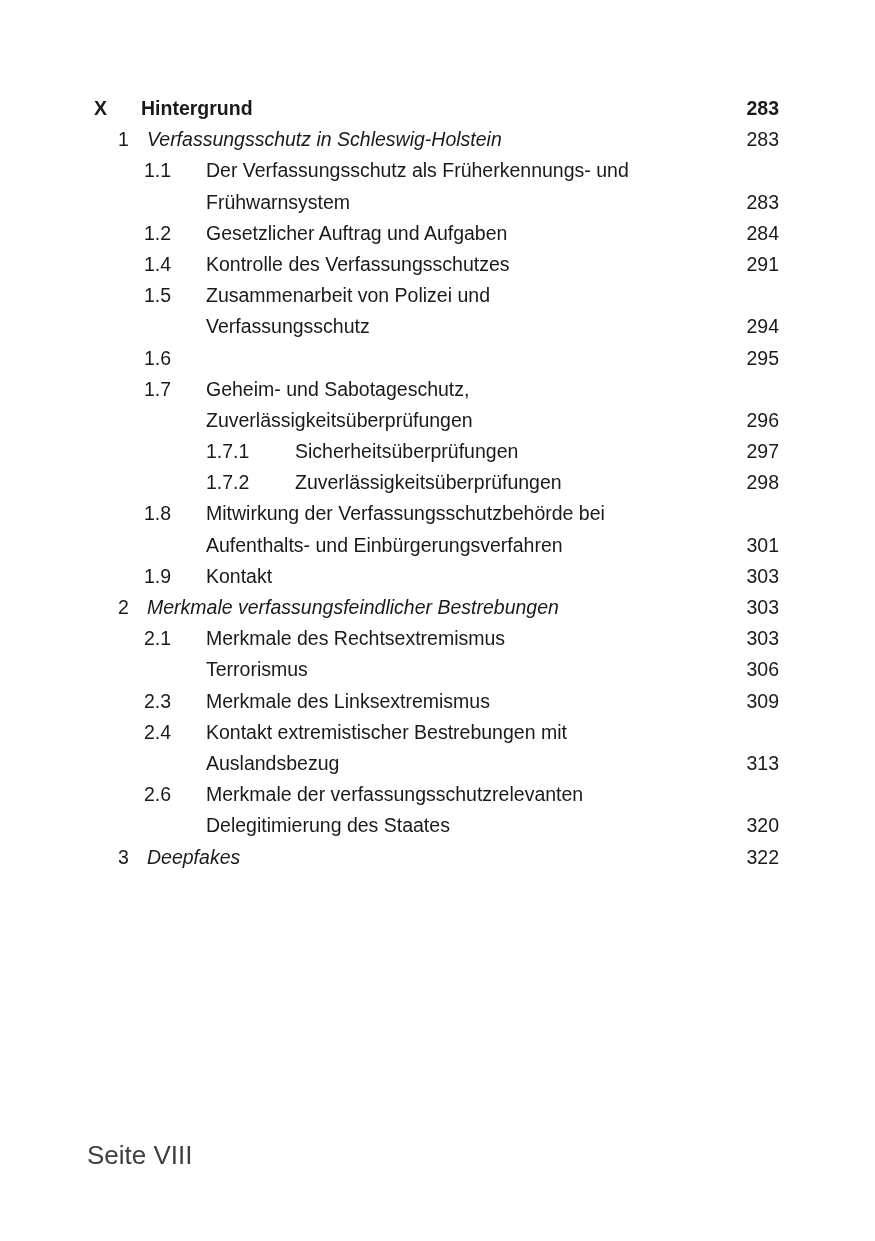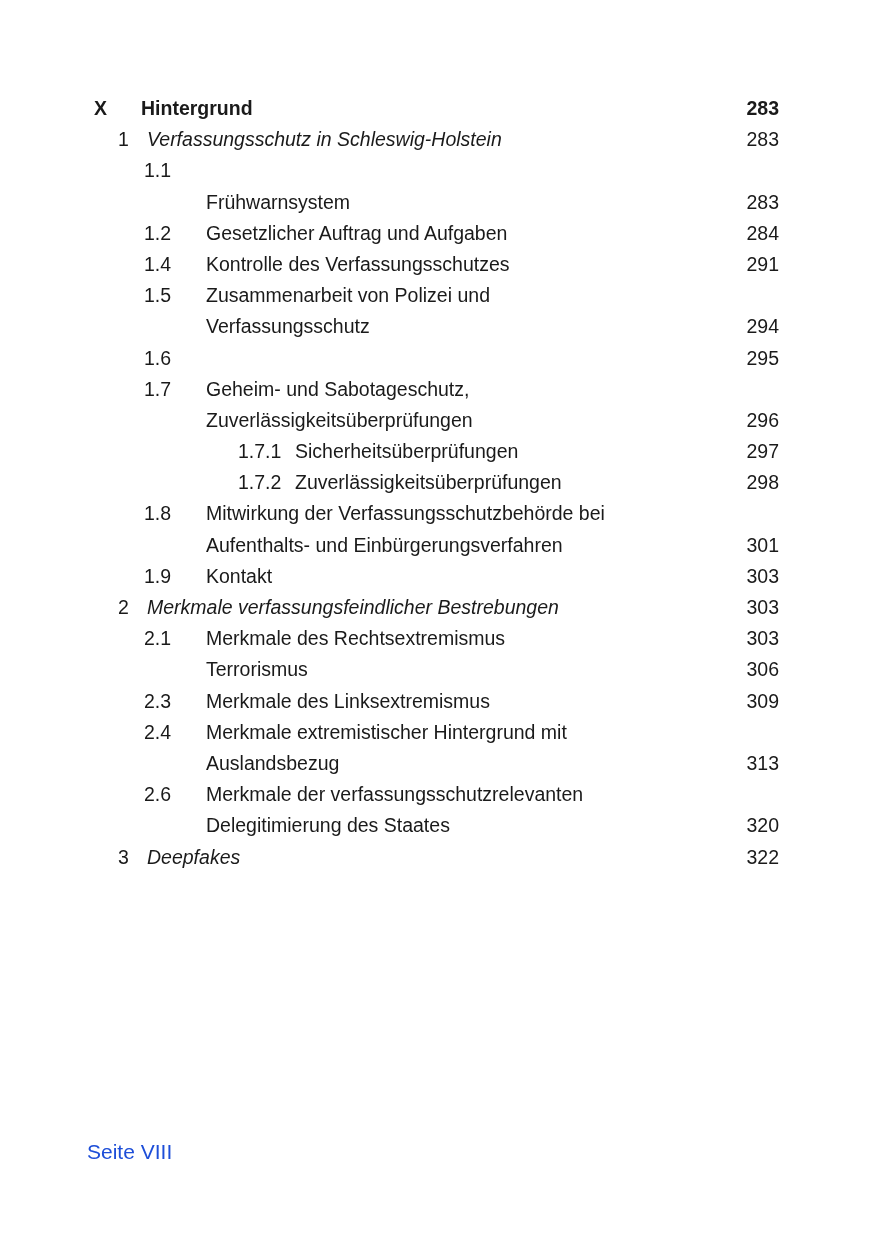--- a/index.html
+++ b/index.html
@@ -12,41 +12,42 @@
     .row { position: relative; height: 31.2px; font-size: 19.5px; line-height: 31.2px; white-space: nowrap; }
     .num, .title, .page { position: absolute; top: 0; }
     .page { right: 96px; text-align: center; }
     .row.chapter { font-weight: bold; }
     .row.chapter .num { left: 94px; }
     .row.chapter .title { left: 141px; }
     .row.l1 .num { left: 118px; }
     .row.l1 .title { left: 147px; font-style: italic; }
     .row.l2 .num { left: 144px; }
     .row.l2 .title { left: 206px; }
-    .row.l3 .num { left: 206px; margin-left: 32px; }
+    .row.l3 .num { left: 206px; }
     .row.l3 .title { left: 295px; }
     .row.cont .title { left: 206px; }
-    .footer { position: absolute; left: 87px; top: 1140px; font-size: 21px; color: #1d4ed8; }
+    .footer { position: absolute; left: 87px; top: 1140px; font-size: 26px; color: #404040; }
   </style>
 </head>
 <body>
 
 <div class="toc" id="toc">
     <div class="row chapter">
       <span class="num">X</span>
       <span class="title">Hintergrund</span>
       <span class="page">283</span>
     </div>
     <div class="row l1">
       <span class="num">1</span>
       <span class="title">Verfassungsschutz in Schleswig-Holstein</span>
       <span class="page">283</span>
     </div>
     <div class="row l2">
       <span class="num">1.1</span>
+      <span class="title">Der Verfassungsschutz als Früherkennungs- und</span>
       <span class="page"></span>
     </div>
     <div class="row cont">
       <span class="num"></span>
       <span class="title">Frühwarnsystem</span>
       <span class="page">283</span>
     </div>
     <div class="row l2">
       <span class="num">1.2</span>
       <span class="title">Gesetzlicher Auftrag und Aufgaben</span>
@@ -121,21 +122,21 @@
       <span class="title">Terrorismus</span>
       <span class="page">306</span>
     </div>
     <div class="row l2">
       <span class="num">2.3</span>
       <span class="title">Merkmale des Linksextremismus</span>
       <span class="page">309</span>
     </div>
     <div class="row l2">
       <span class="num">2.4</span>
-      <span class="title">Merkmale extremistischer Hintergrund mit</span>
+      <span class="title">Kontakt extremistischer Bestrebungen mit</span>
       <span class="page"></span>
     </div>
     <div class="row cont">
       <span class="num"></span>
       <span class="title">Auslandsbezug</span>
       <span class="page">313</span>
     </div>
     <div class="row l2">
       <span class="num">2.6</span>
       <span class="title">Merkmale der verfassungsschutzrelevanten</span>

